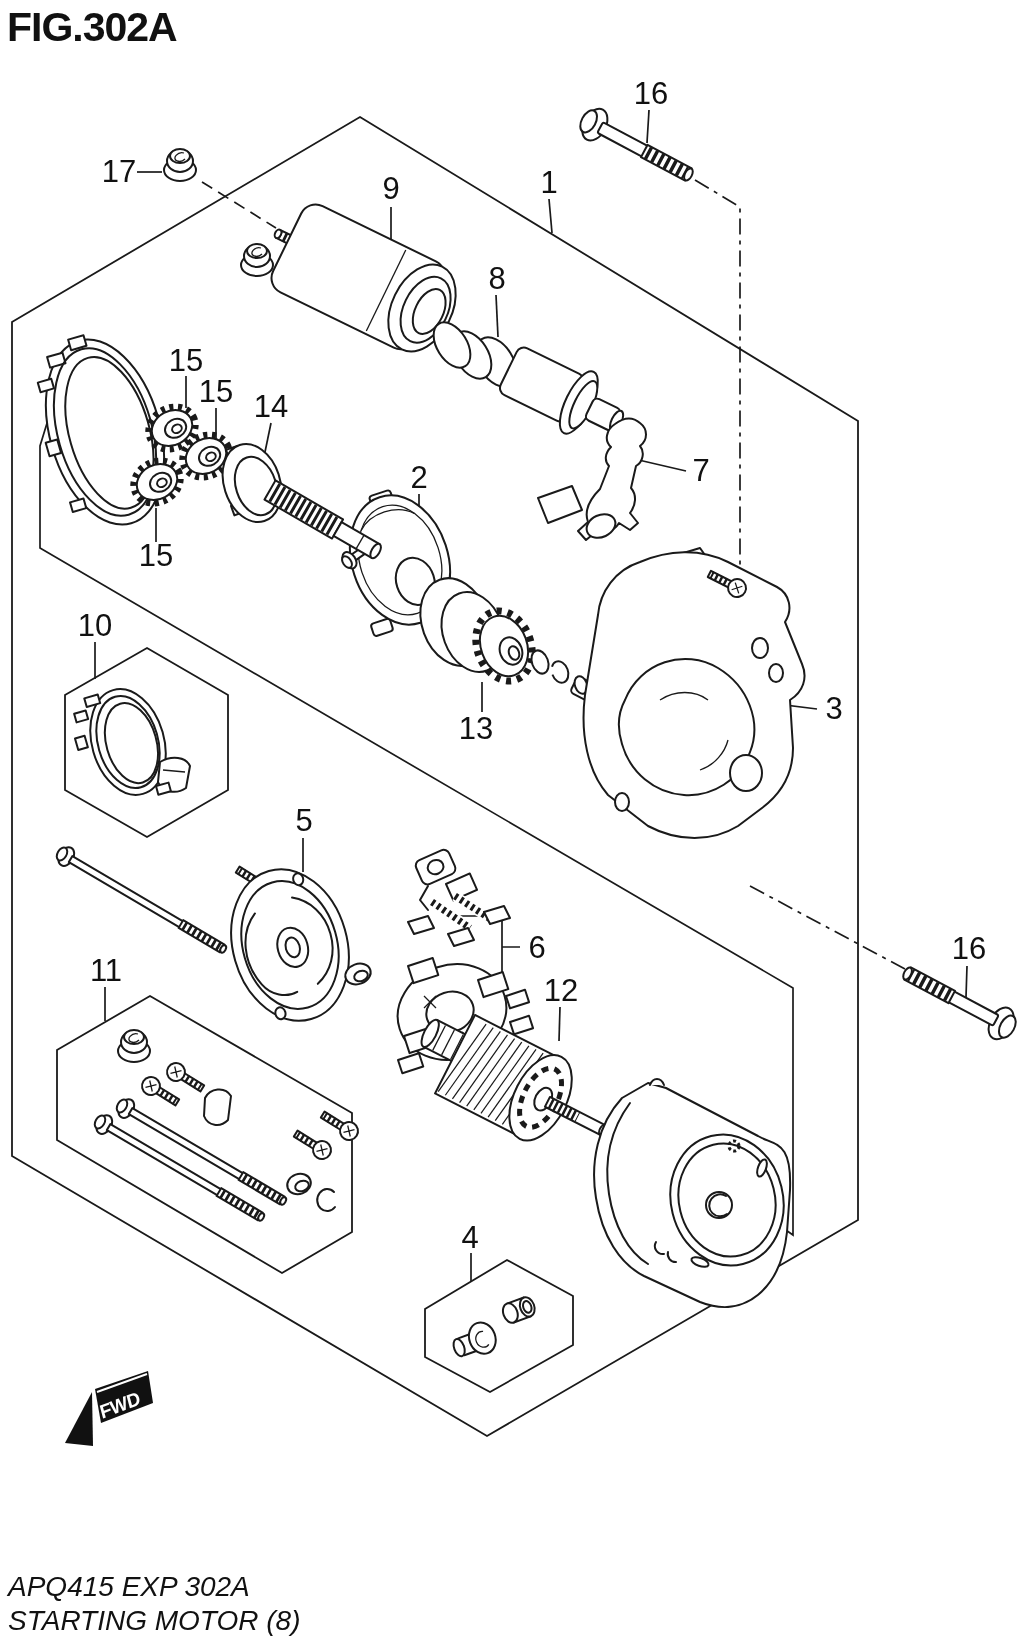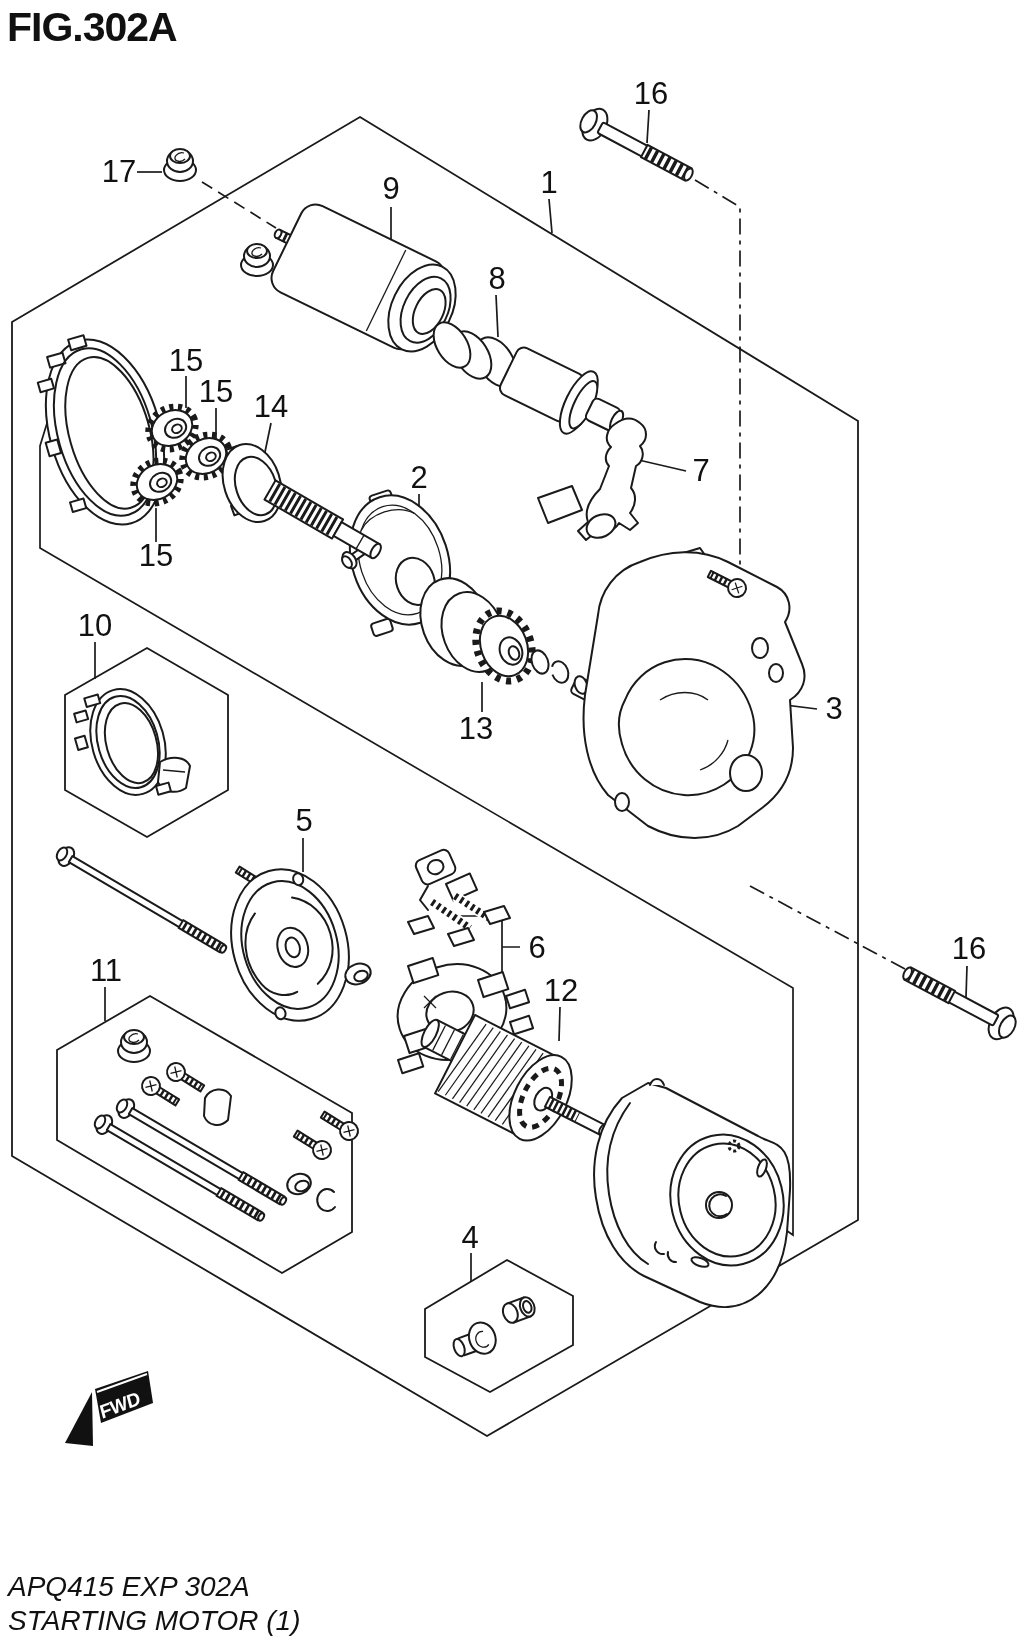--- a/index.html
+++ b/index.html
@@ -386,16 +386,16 @@
       <text x="537" y="958">6</text>
       <text x="561" y="1001">12</text>
       <text x="106" y="981">11</text>
       <text x="969" y="959">16</text>
       <text x="470" y="1248">4</text>
     </g>
   </svg>
 
   <div class="footer">
     <div>APQ415 EXP 302A</div>
-    <div>STARTING MOTOR (1)</div>
+    <div>STARTING MOTOR (8)</div>
   </div>
 
 </div>
 
 </body></html>

